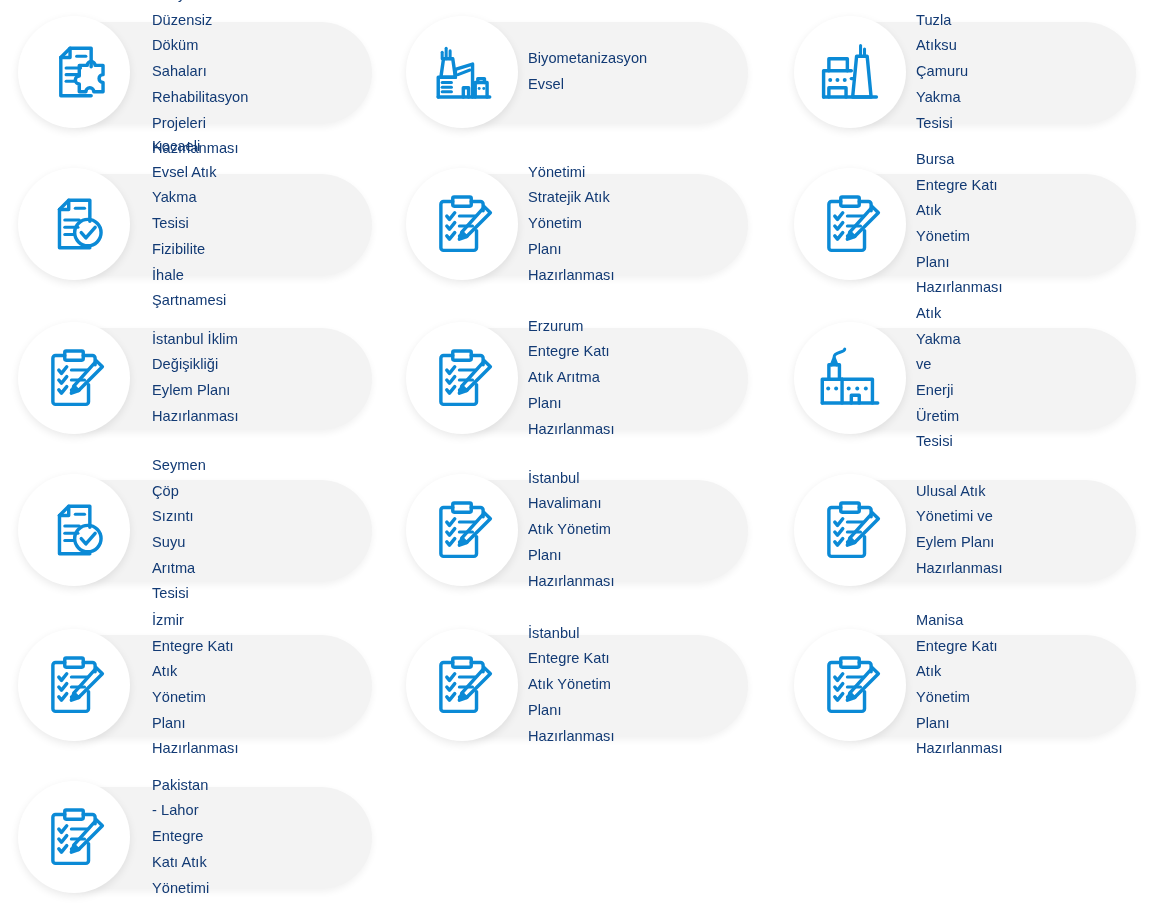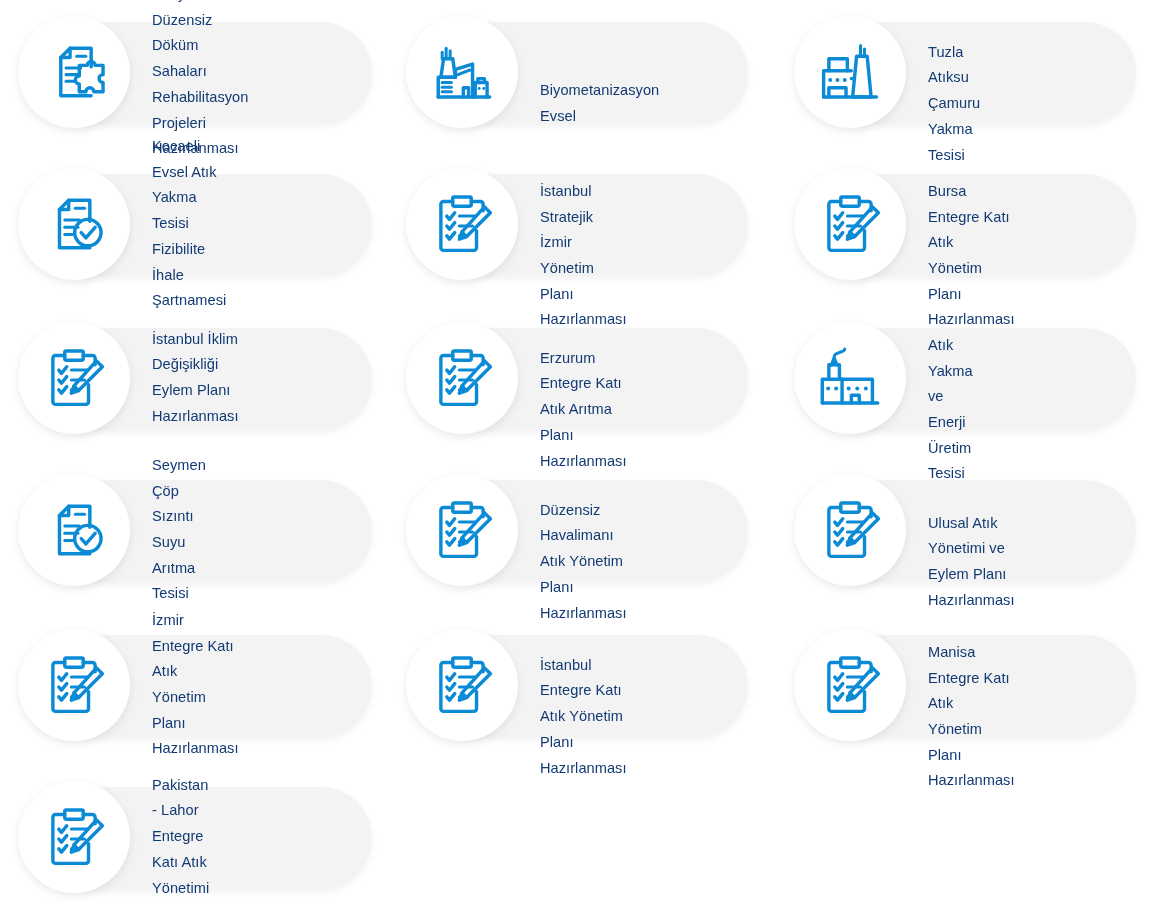--- a/index.html
+++ b/index.html
@@ -82,21 +82,21 @@
     justify-content: center;
     color: #123a74;
     font-size: 14.6px;
     line-height: 25.7px;
     letter-spacing: 0.05px;
     white-space: pre-line;
     font-weight: 400;
   }
 
   .card.col2 .label,
-  .card.col3 .label { left: 152px; margin-top: 32px; }
+  .card.col3 .label { left: 140px; }
 </style>
 </head>
 <body>
 
 <div id="grid">
     <div class="card col1" style="left: 0px; top: 16px;">
       <div class="pill"></div>
       <div class="badge">
         <span>
     <svg viewBox="0 0 100 100" aria-hidden="true">
@@ -207,21 +207,21 @@
         <path d="M27 68 L31 73 L39 63"></path>
         <path d="M46 38 H70" class="ico-thin"></path>
         <path d="M46 53 H66" class="ico-thin"></path>
         <path d="M46 68 H58" class="ico-thin"></path>
         <path d="M84 24 L93 33 L57 69 L46 73 L50 62 Z"></path>
         <path d="M50 62 L57 69" class="ico-thin"></path>
       </g>
     </svg>
         </span>
       </div>
-      <div class="label">İstanbul Stratejik İzmir
+      <div class="label">Yönetimi Stratejik Atık
 Yönetim Planı
 Hazırlanması</div>
     </div>
     <div class="card col3" style="left: 776px; top: 168px;">
       <div class="pill"></div>
       <div class="badge">
         <span>
     <svg viewBox="0 0 100 100" aria-hidden="true">
       <g class="ico">
         <path d="M36 16 H22 a4 4 0 0 0 -4 4 V86 a4 4 0 0 0 4 4 H68 a4 4 0 0 0 4 -4 V60"></path>
@@ -354,21 +354,21 @@
         <path d="M27 68 L31 73 L39 63"></path>
         <path d="M46 38 H70" class="ico-thin"></path>
         <path d="M46 53 H66" class="ico-thin"></path>
         <path d="M46 68 H58" class="ico-thin"></path>
         <path d="M84 24 L93 33 L57 69 L46 73 L50 62 Z"></path>
         <path d="M50 62 L57 69" class="ico-thin"></path>
       </g>
     </svg>
         </span>
       </div>
-      <div class="label">Düzensiz Havalimanı
+      <div class="label">İstanbul Havalimanı
 Atık Yönetim Planı
 Hazırlanması</div>
     </div>
     <div class="card col3" style="left: 776px; top: 474px;">
       <div class="pill"></div>
       <div class="badge">
         <span>
     <svg viewBox="0 0 100 100" aria-hidden="true">
       <g class="ico">
         <path d="M36 16 H22 a4 4 0 0 0 -4 4 V86 a4 4 0 0 0 4 4 H68 a4 4 0 0 0 4 -4 V60"></path>

